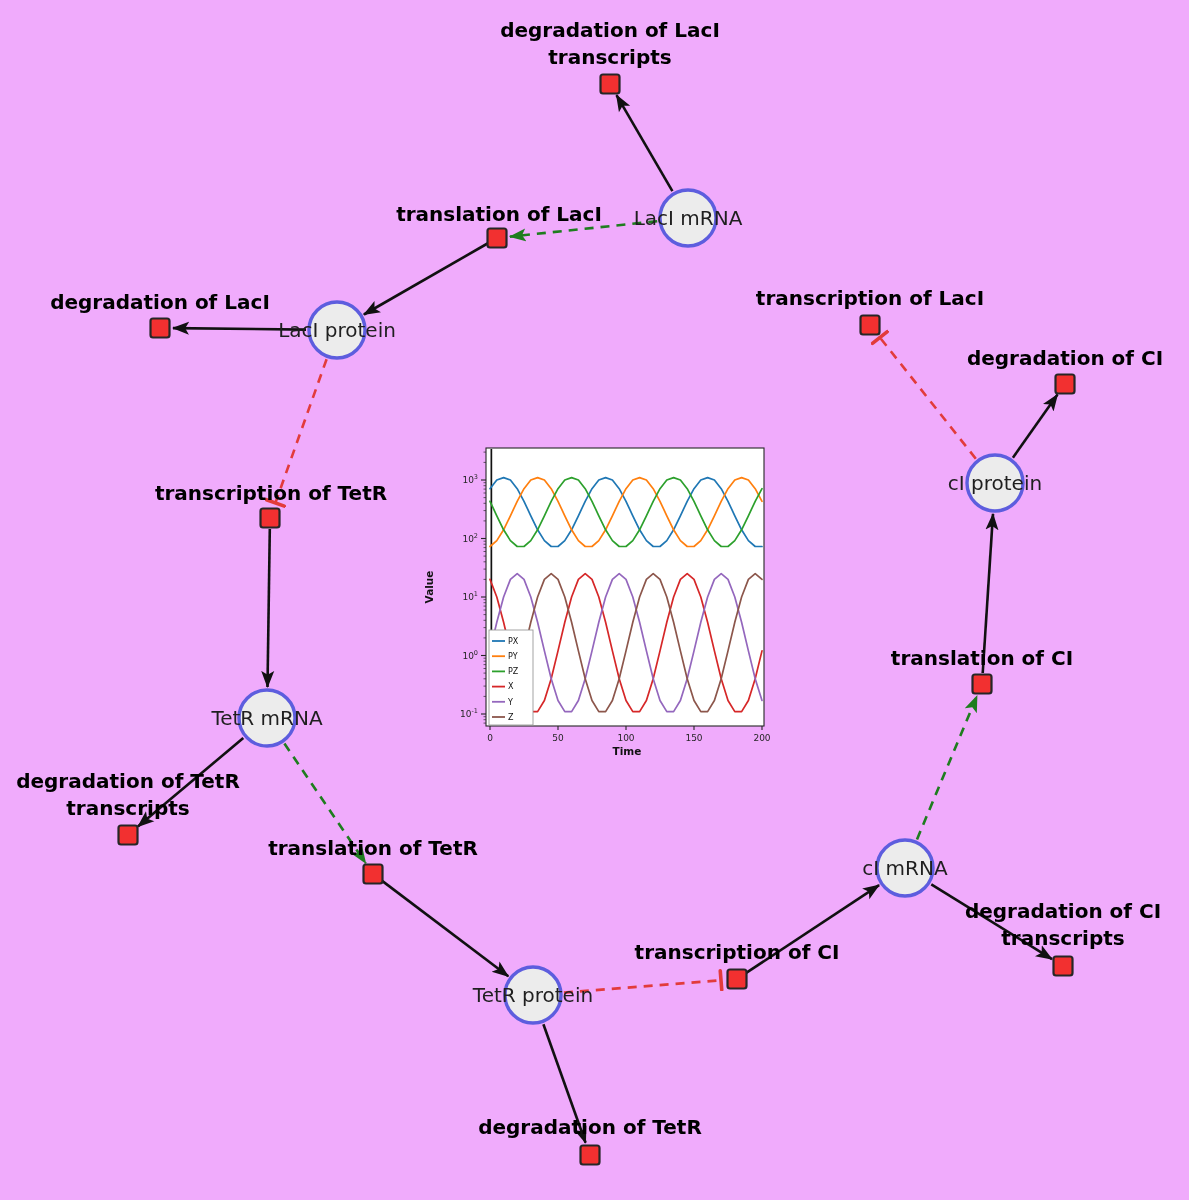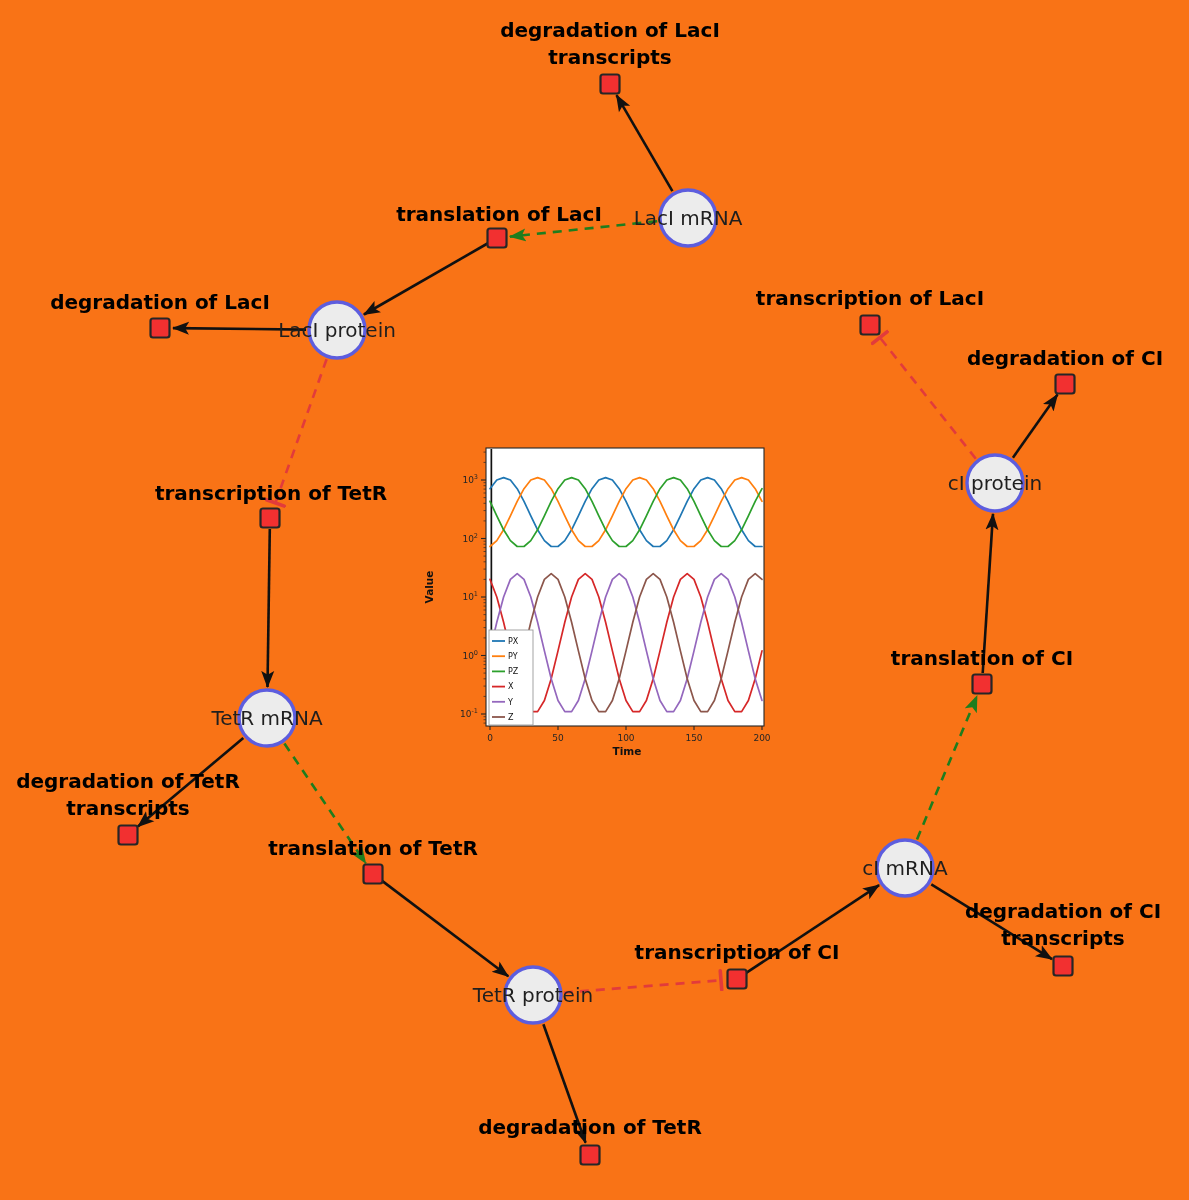--- a/index.html
+++ b/index.html
@@ -1,16 +1,16 @@
 <!DOCTYPE html>
 <html><head>
 <meta charset="utf-8">
 <style>
   html,body{margin:0;padding:0;background:#ffffff;}
-  .stage{position:relative;width:1189px;height:1200px;background:#f97316;overflow:hidden;}
+  .stage{position:relative;width:1189px;height:1200px;background:#f0abfc;overflow:hidden;}
   svg{display:block;}
   .rxn-label{font-family:"DejaVu Sans","Liberation Sans",sans-serif;font-weight:bold;font-size:20px;fill:#000000;}
   .sp-label{font-family:"DejaVu Sans","Liberation Sans",sans-serif;font-size:20px;fill:#1f1f1f;}
   .tick-label{font-family:"DejaVu Sans","Liberation Sans",sans-serif;font-size:9px;fill:#262626;}
   .axis-label{font-family:"DejaVu Sans","Liberation Sans",sans-serif;font-size:10.5px;font-weight:bold;fill:#111111;}
   .legend-label{font-family:"DejaVu Sans","Liberation Sans",sans-serif;font-size:8px;fill:#111111;}
 </style>
 </head>
 <body>
 

